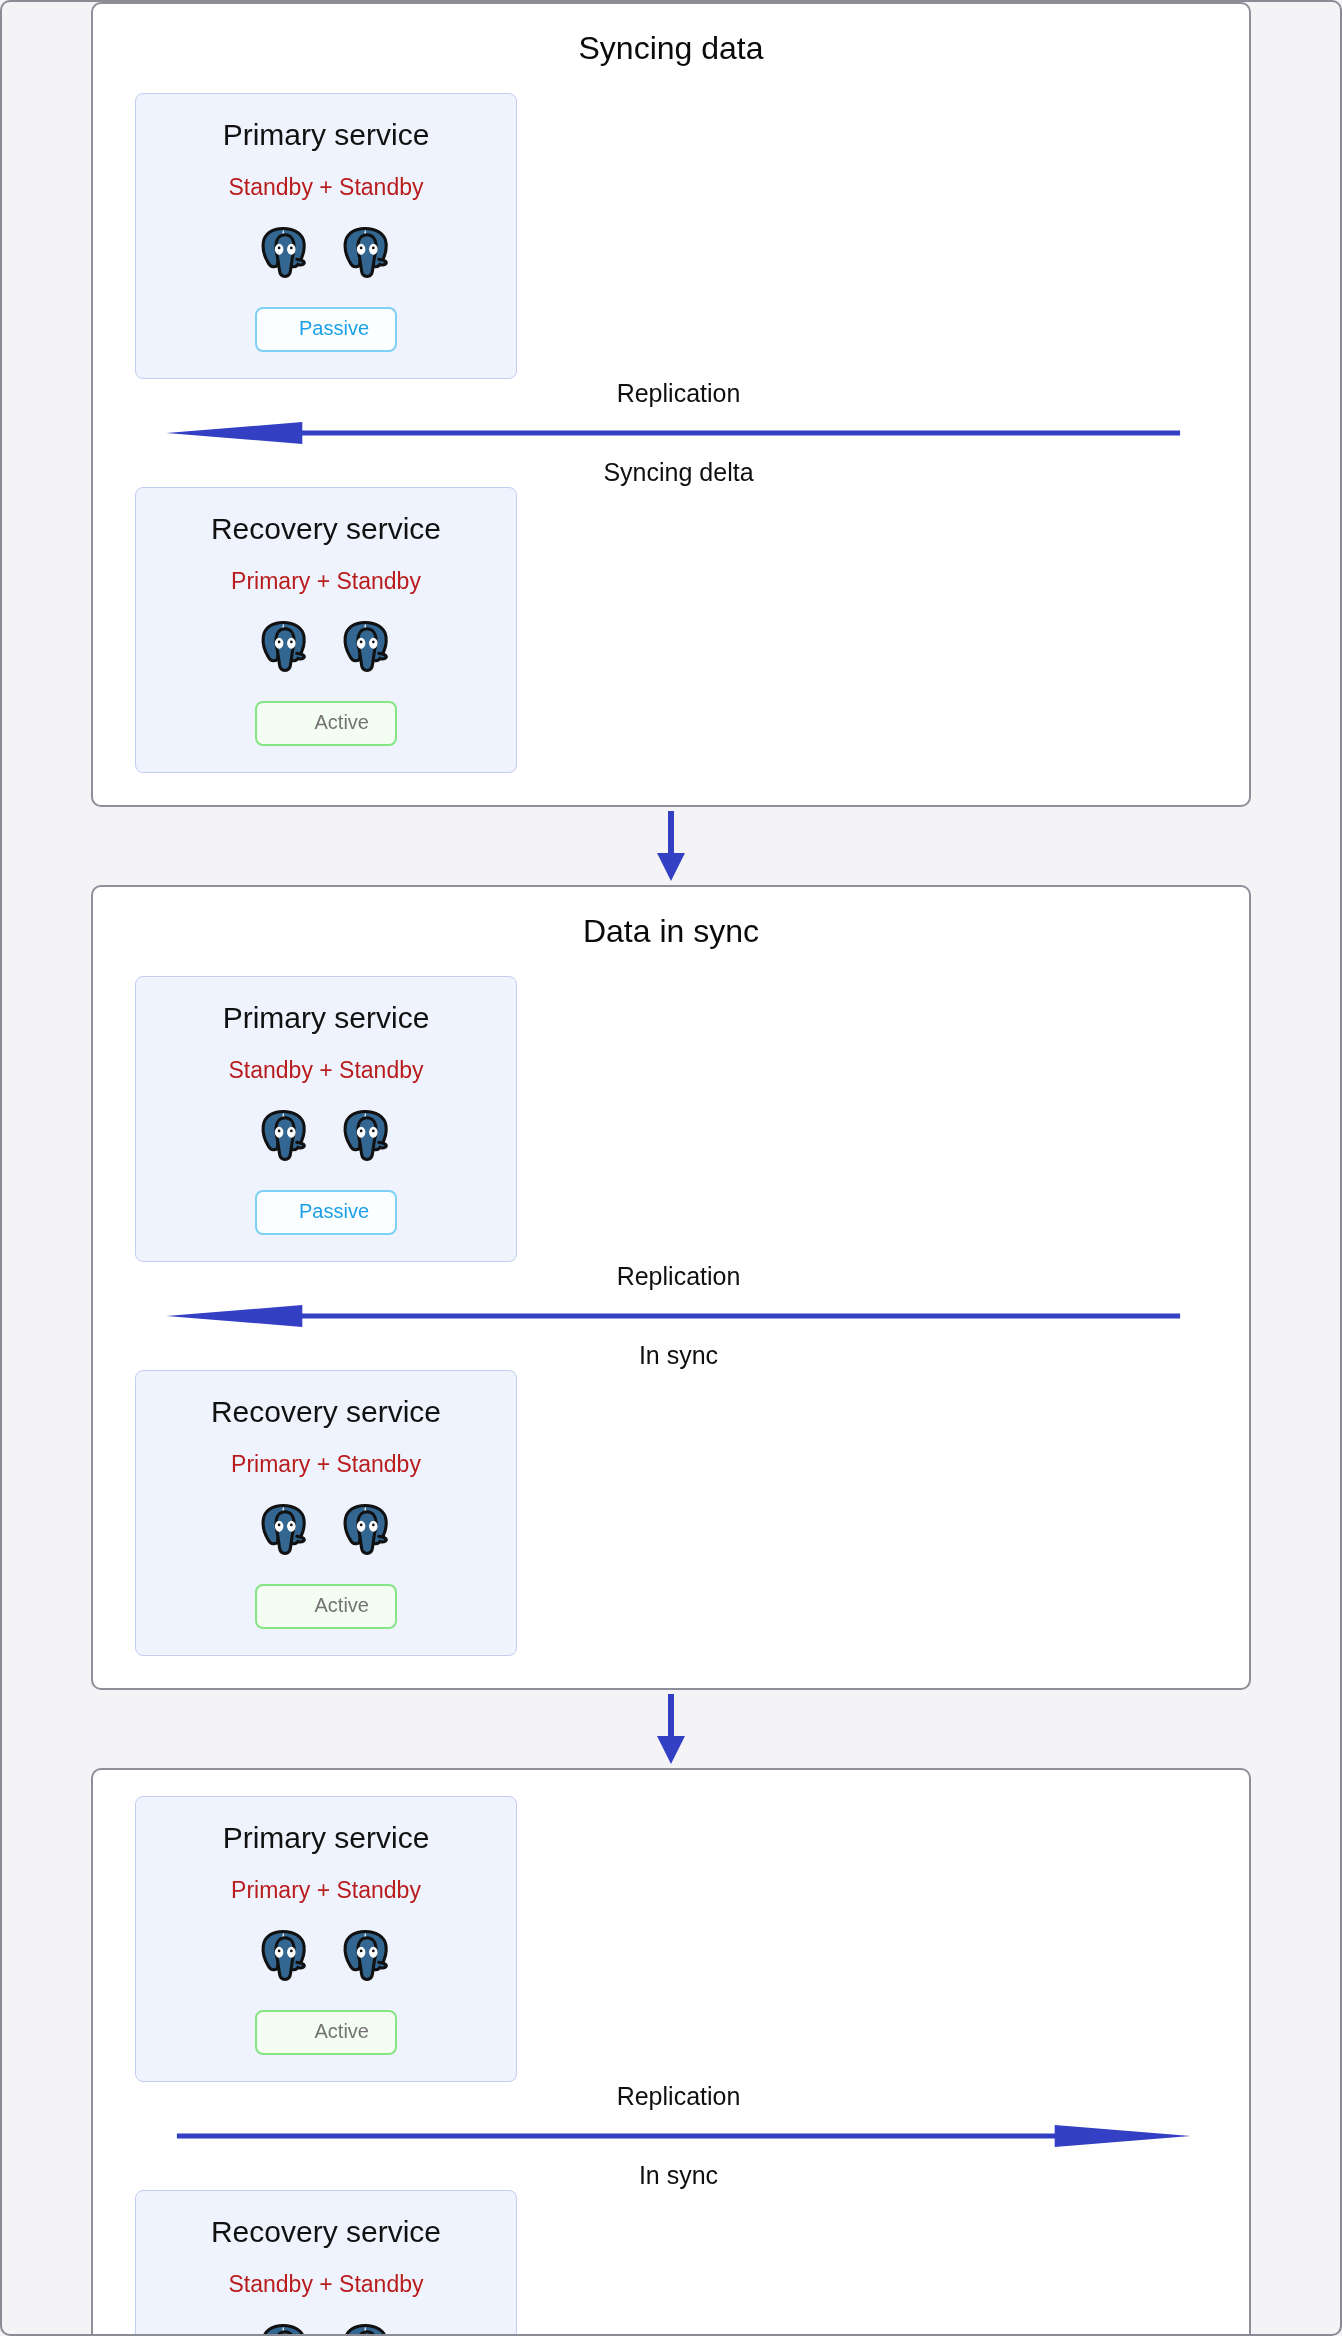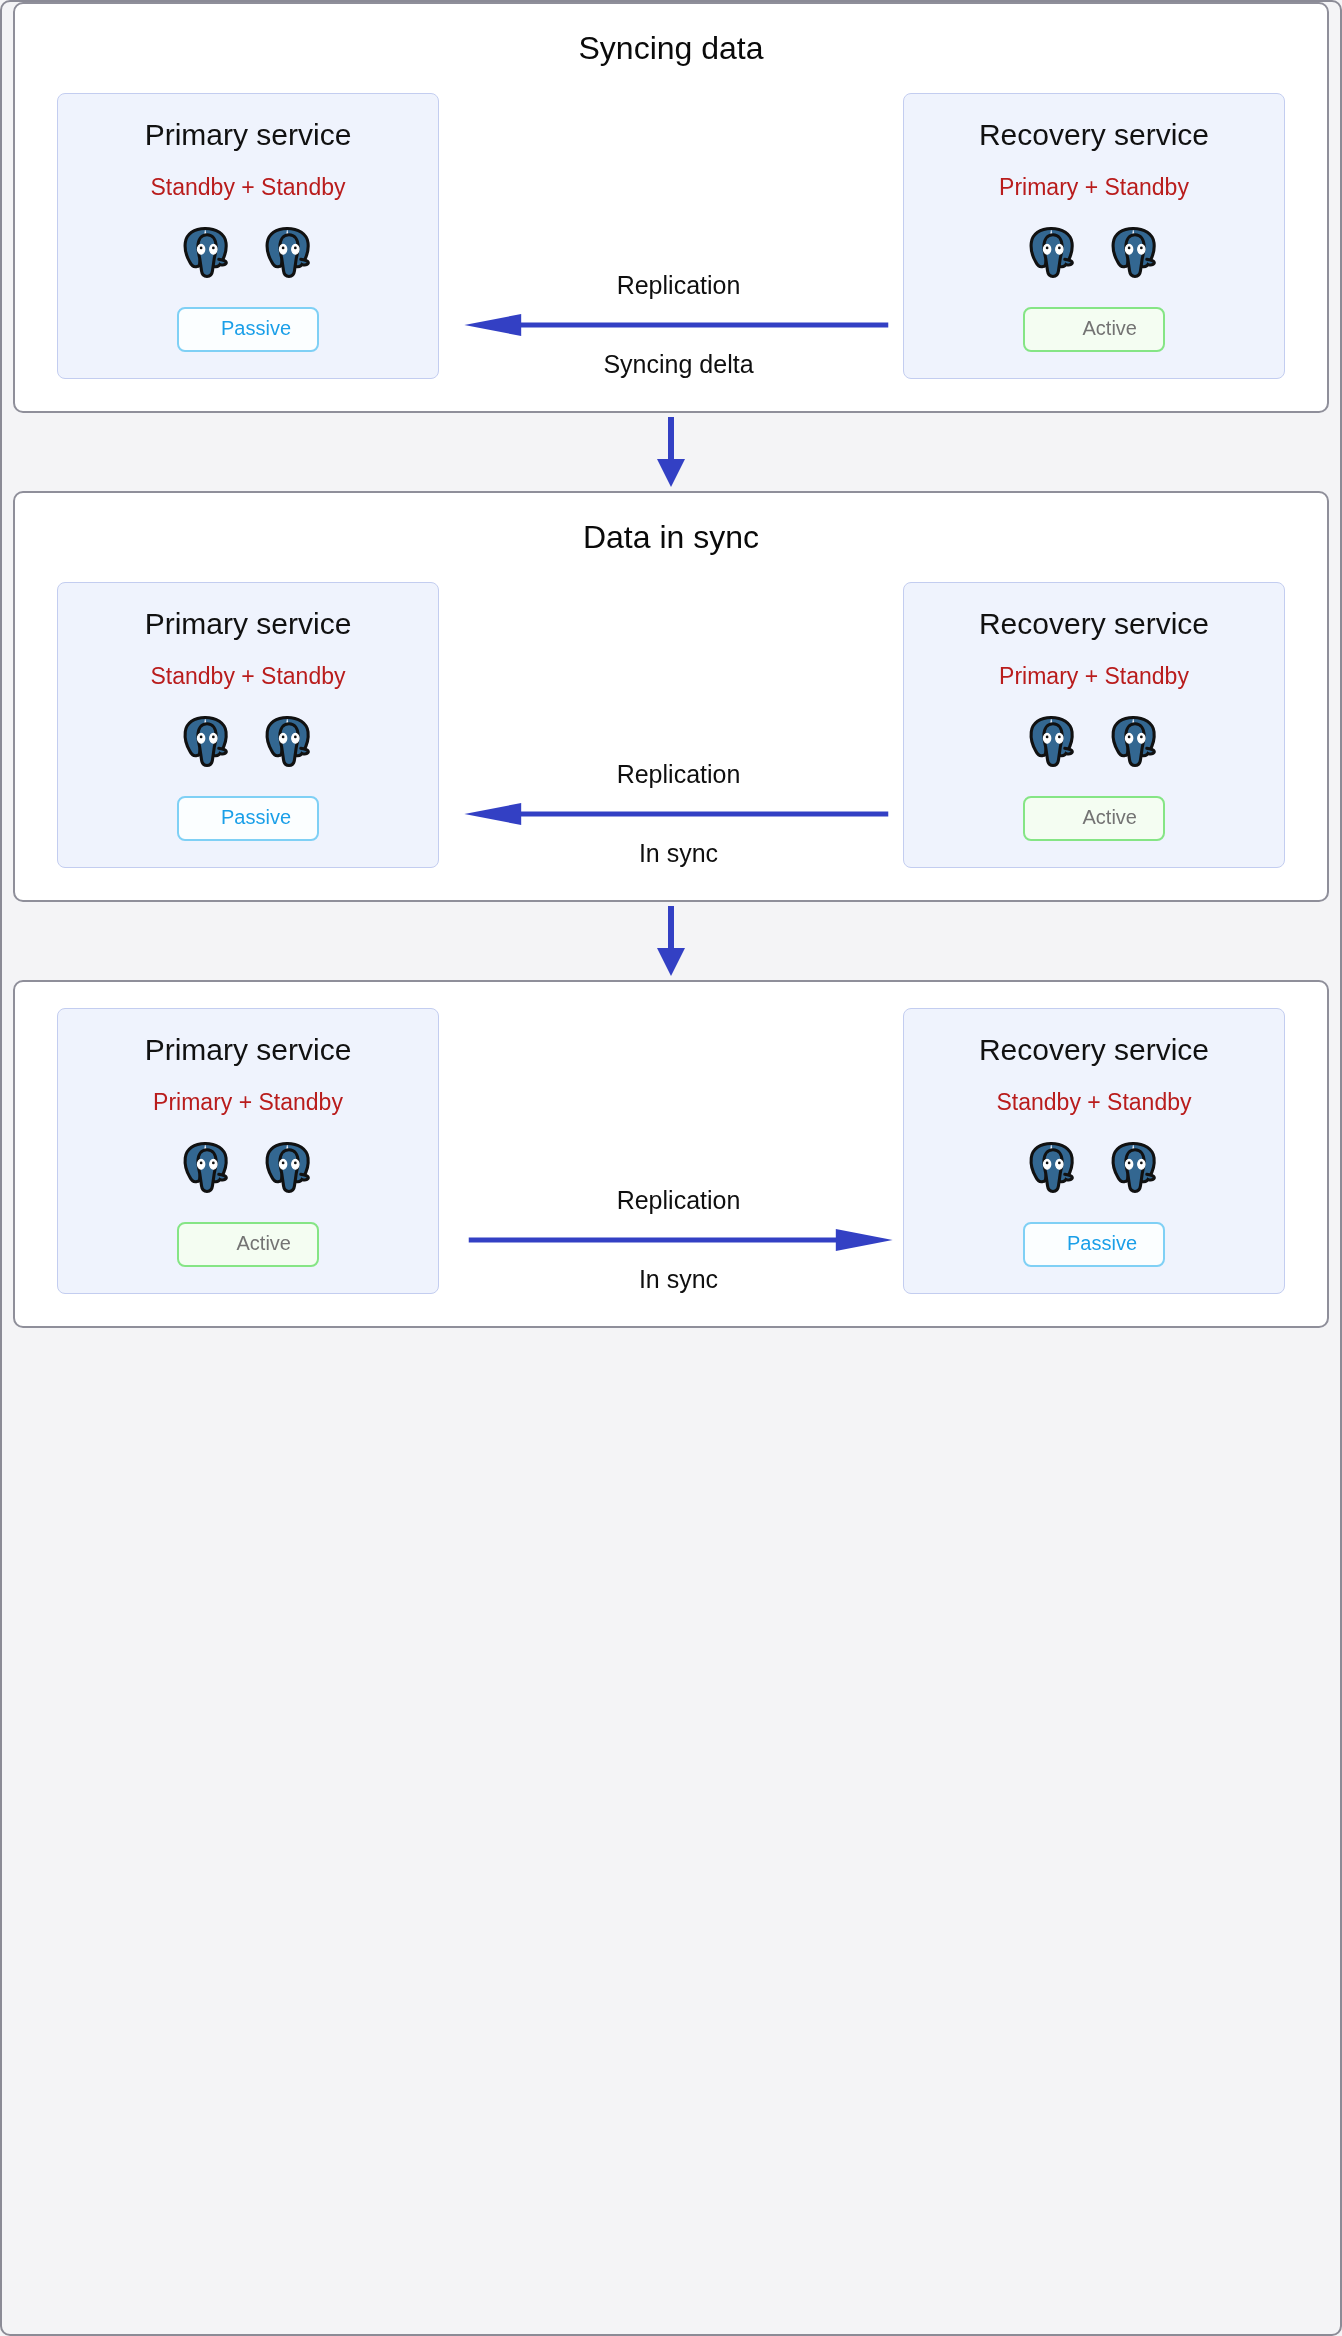--- a/index.html
+++ b/index.html
@@ -30,21 +30,21 @@
     font-size: 39px;
     color: #0a0a0a;
     font-weight: 400;
     text-align: center;
     letter-spacing: .2px;
     padding: 38px 0 30px 0;
   }
 
   
   .stage {
-    width: 1316px;
+    width: 1160px;
     background: #ffffff;
     border: 2px solid #8f8f9a;
     border-radius: 10px;
     padding: 26px 0 32px 0;
     display: flex;
     flex-direction: column;
     align-items: center;
     flex: 0 0 auto;
   }
 
@@ -52,21 +52,21 @@
     font-size: 32px;
     color: #0a0a0a;
     font-weight: 400;
     text-align: center;
     margin-bottom: 26px;
   }
 
   .stage-body {
     width: 100%;
     display: flex;
-    flex-direction: row;
+    flex-direction: column;
     align-items: stretch;
     justify-content: center;
     padding: 0 42px;
   }
 
   
   .service {
     width: 382px;
     background: #eff3fd;
     border: 1.5px solid #c3cdf0;

